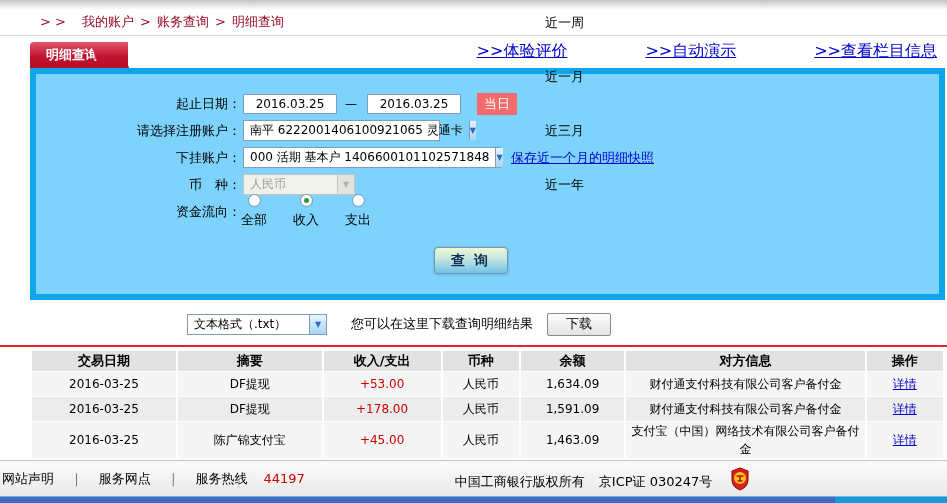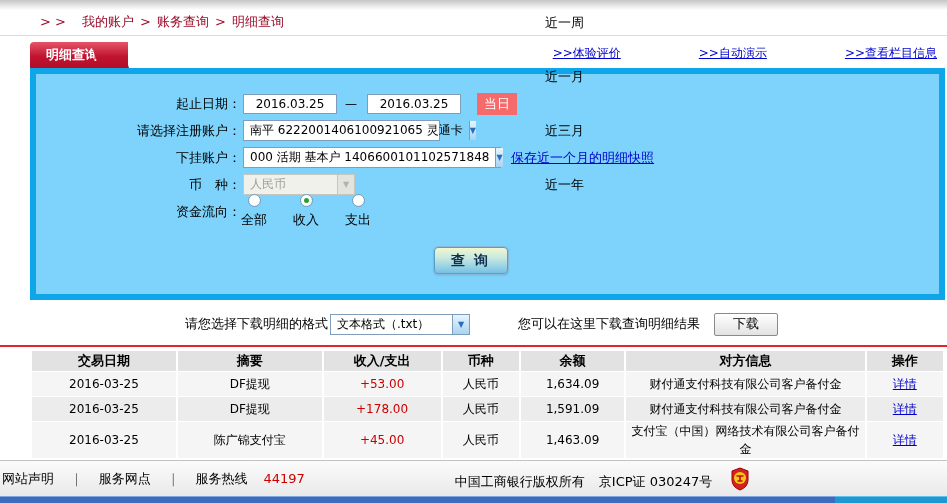--- a/index.html
+++ b/index.html
@@ -25,21 +25,21 @@
     background: linear-gradient(180deg,#e4556a 0%, #c11430 55%, #b30d28 100%);
     color:#fff; font-weight:bold; font-size:13px;
     border-radius: 4px 0 0 0;
   }
   .tab::after {
     content:""; position:absolute; right:-1px; top:0; width:30px; height:26px;
     background: inherit; border-radius: 0 22px 0 0; transform: skewX(18deg);
     transform-origin: bottom left; z-index:-0;
   }
   .tab-links { margin-left:auto; display:flex; gap:78px; padding-right:8px; padding-bottom:6px; }
-  .tab-links a { color:#0000cc; text-decoration:underline; font-size:12px; cursor:pointer; }
+  .tab-links a { color:#0000cc; text-decoration:underline; font-size:16px; cursor:pointer; }
 
   
   .form-box {
     margin: 0 2px 4px 30px; border:6px solid #0ea5e9; background:#7dd3fc;
     height:232px; padding-top:16px;
   }
   .form-row { display:flex; align-items:center; height:27px; }
   .form-label { width:205px; text-align:right; font-size:13px; color:#000; flex:0 0 205px; }
   .date-input {
     width:94px; height:20px; border:1px solid #7f9db9; background:#fff;
@@ -87,21 +87,21 @@
     background: linear-gradient(180deg,#f0f8cf 0%, #c8e8e0 40%, #74c2e6 100%);
     border:1px solid #5a9ec8; outline:1px solid #8ab8d8; border-radius:4px;
     font-size:14px; font-weight:bold; color:#10304f; cursor:pointer;
     font-family:inherit; letter-spacing:2px;
     box-shadow: 0 1px 2px rgba(0,0,0,0.25);
   }
 
   
   .download-row { display:flex; align-items:center; margin-top:12px; padding-left:185px; height:24px; }
   .download-row .lbl { font-size:13px; }
-  .download-hint { margin-left:48px; font-size:13px; }
+  .download-hint { margin-left:24px; font-size:13px; }
   .download-btn {
     margin-left:14px; width:64px; height:23px; border:1px solid #8a8a8a;
     background: linear-gradient(180deg,#ffffff,#e2e2e2); font-size:13px;
     font-family:inherit; cursor:pointer; border-radius:2px;
   }
 
   .red-line { margin-top:9px; border-top:2px solid #e2242c; }
 
   
   table.detail {
@@ -215,21 +215,20 @@
       </div>
   </div>
 
   <div class="query-btn-row">
     <button class="query-btn">查 询</button>
   </div>
 
 </div>
 
 <div class="download-row">
-  <span class="lbl">请您选择下载明细的格式</span>
   <div class="fake-select" style="width:140px">
     <span class="val">文本格式（.txt）</span>
     <span class="arrow">▼</span>
   </div>
   <span class="download-hint">您可以在这里下载查询明细结果</span>
   <button class="download-btn">下载</button>
 </div>
 
 <div class="red-line"></div>
 

